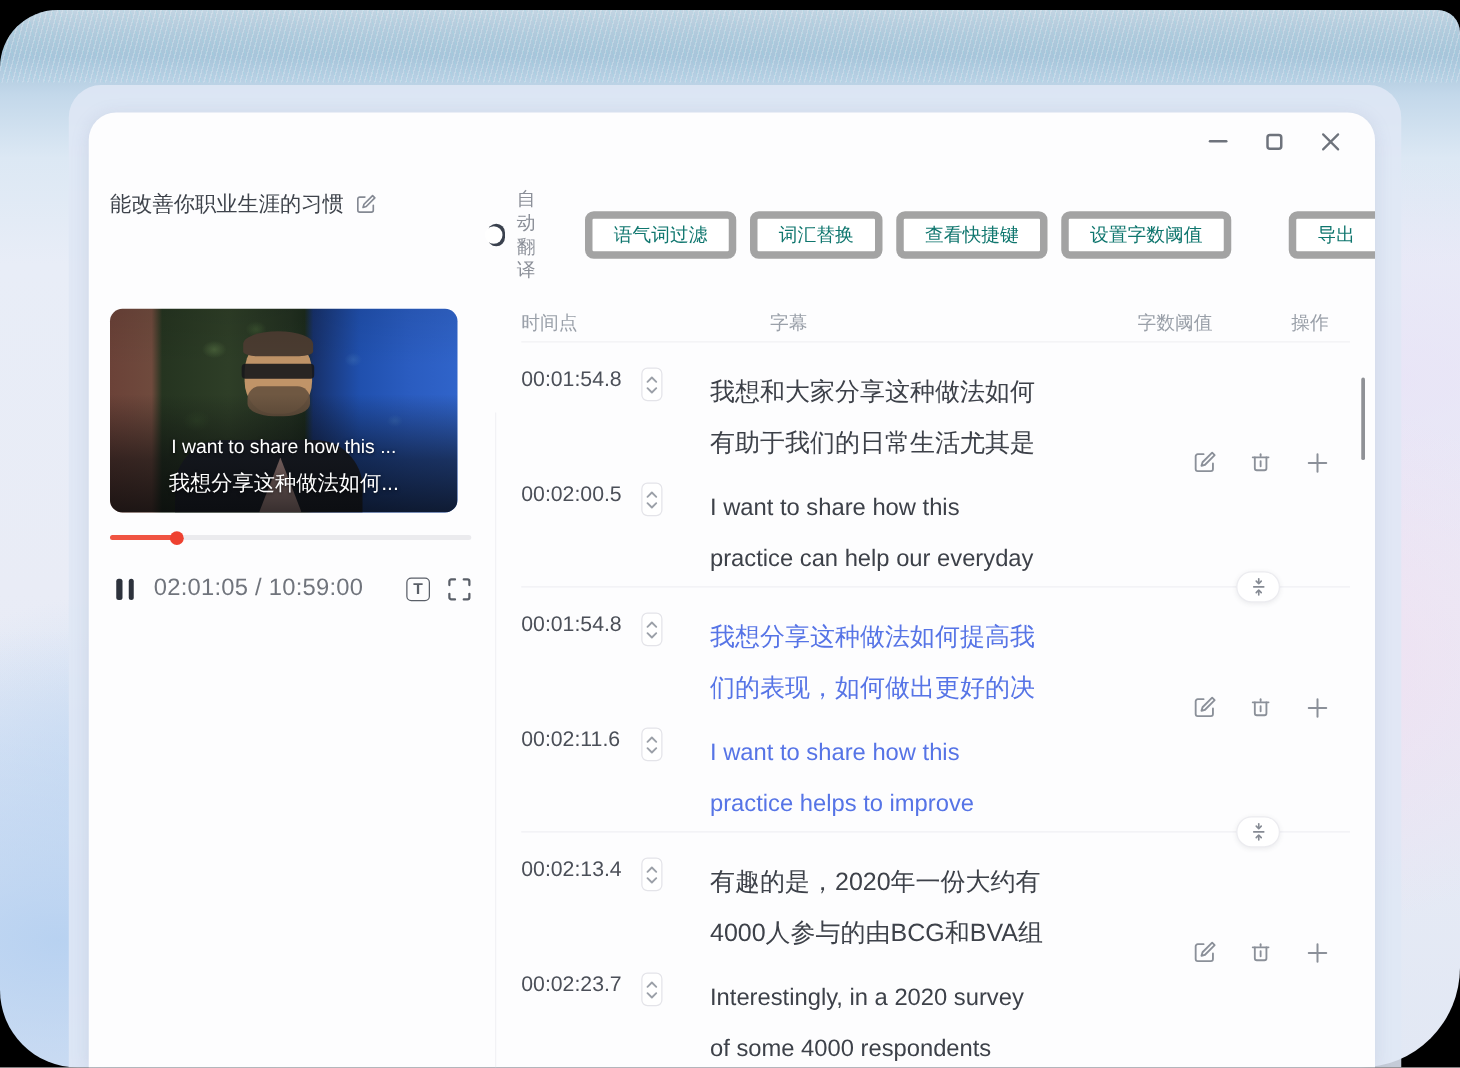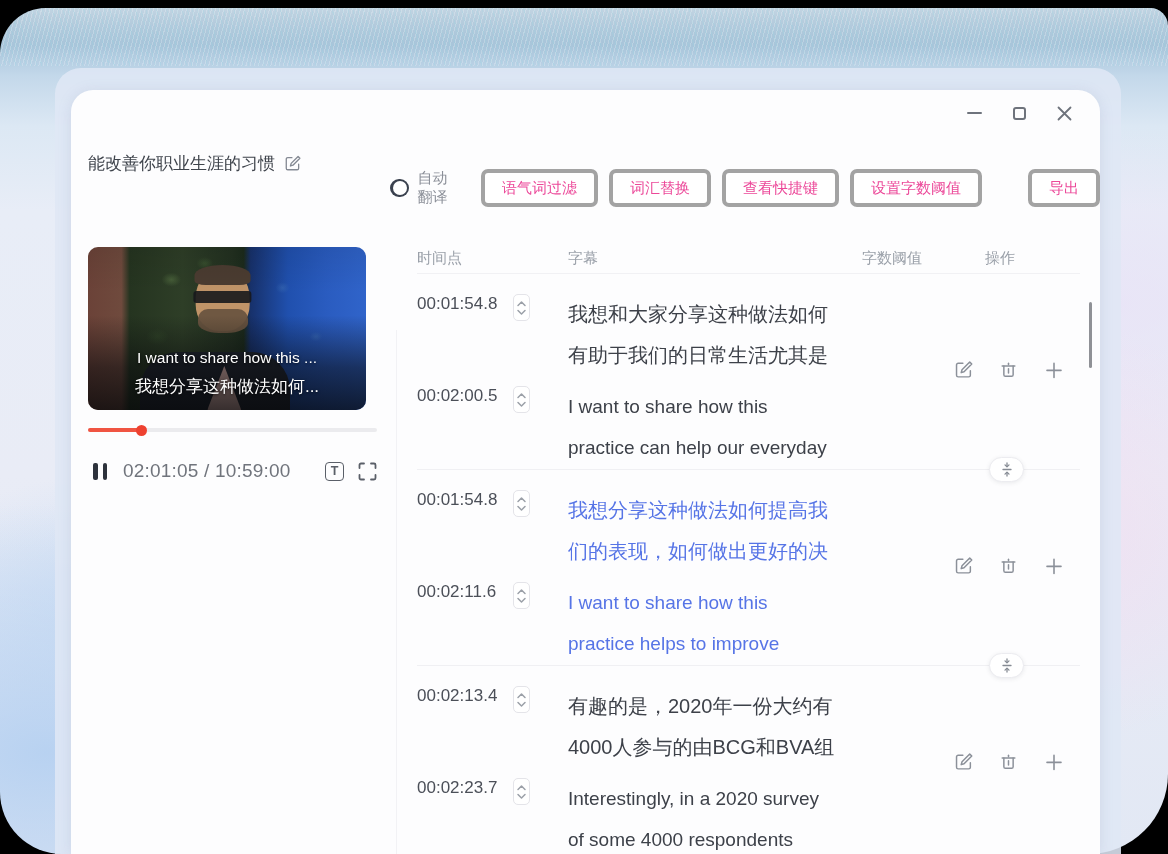--- a/index.html
+++ b/index.html
@@ -48,21 +48,21 @@
   .created { margin-top:11px; font-size:15px; color:#a0a4ac; }
   .icon-edit-sm { display:inline-flex; color:#848993; }
 
   .toolbar { position:absolute; left:319px; top:79px; height:38px; display:flex; align-items:center; }
   .toggle-wrap { display:flex; align-items:center; gap:9px; margin-right:25px; }
   .toggle { width:29px; height:18px; border-radius:9px; background:#3a414e; position:relative; cursor:pointer; }
   .toggle .knob { position:absolute; right:2px; top:2px; width:14px; height:14px; background:#fff; border-radius:50%; }
   .toggle-label { font-size:15px; color:#8b8f98; }
   .tb-btn {
     height:38px; padding:0 17px; margin-right:11px; background:#fff;
-    border:4px solid #a3a3a3; border-radius:7px; font-size:15px; color:#ec4899;
+    border:6px solid #a3a3a3; border-radius:7px; font-size:15px; color:#0f766e;
     display:flex; align-items:center; cursor:pointer; white-space:nowrap;
   }
   .tb-btn:last-child { margin-right:0;margin-left:35px; }
 
   
   .thumb {
     position:absolute; left:17px; top:157px; width:278px; height:163px;
     border-radius:10px; overflow:hidden;
     background:
       linear-gradient(90deg, #6b4238 0%, #6f4a3d 12%, #253420 15%, #2e3e27 34%, #223020 52%, #1c2b1c 56%, #17316b 58.5%, #2050ae 72%, #2a5cc0 86%, #3064ca 100%);
@@ -98,21 +98,21 @@
   .pause-btn i { display:block; width:4.5px; height:17px; background:#2d323c; border-radius:2px; }
   .ptime { margin-left:16px; font-size:19px; color:#70747c; letter-spacing:.2px; }
   .pright { margin-left:auto; display:flex; gap:14px; align-items:center; }
   .t-badge { width:19px; height:19px; border:1.8px solid #5a5f68; border-radius:4px; color:#5a5f68; font-size:12.5px; font-weight:bold; display:flex; align-items:center; justify-content:center; cursor:pointer; }
   .fs-btn { display:flex; cursor:pointer; color:#5a5f68; }
 
   
   .col-sep { position:absolute; left:325px; top:240px; bottom:0; width:1px; background:#f2f2f5; }
   .table { position:absolute; left:346px; top:153px; width:663px; }
   .table-head { display:flex; height:31px; align-items:center; font-size:15px; color:#9aa0a9; border-bottom:1px solid #f1f1f4; }
-  .th-time { width:151px; } .th-cap { width:294px; } .th-thresh { width:123px; } .th-op { flex:1; }
+  .th-time { width:151px; } .th-cap { width:294px;margin-left:48px; } .th-thresh { width:123px; } .th-op { flex:1; }
 
   .cap-group { position:relative; padding:20px 0 0; height:196px; border-bottom:1px solid #f0f0f3; }
   .sub-row { display:flex; margin-bottom:14px; }
   .time-cell { width:151px; height:78px; display:flex; align-items:flex-start; color:#4b4f58; font-size:17px; }
   .time-cell .tval { width:96px; }
   .stepper { width:17px; height:27px; border:1px solid #e4e4e9; border-radius:5px; display:flex; flex-direction:column; align-items:center; justify-content:center; gap:1px; color:#9ba0a8; cursor:pointer; background:#fff; }
   .cap-cell { width:294px; }
   .cap-clip { width:278px; height:78px; overflow:hidden; line-height:41px; color:#3d4149; white-space:pre-line; }
   .cap-clip.zh { font-size:20px; }
   .cap-clip.en { font-size:19px; }

